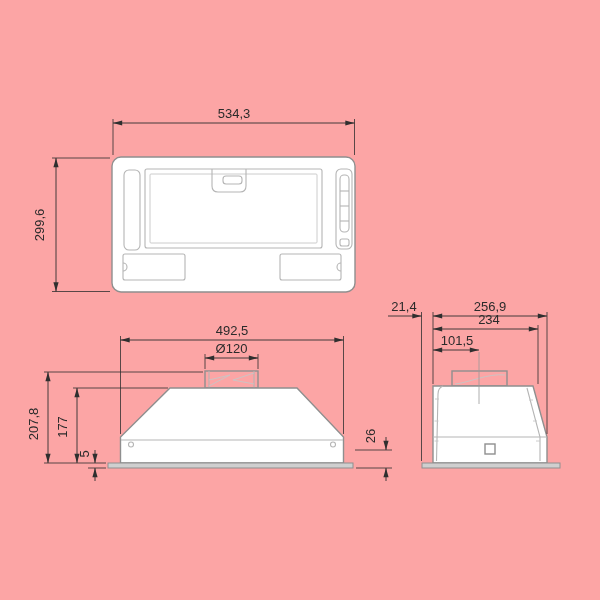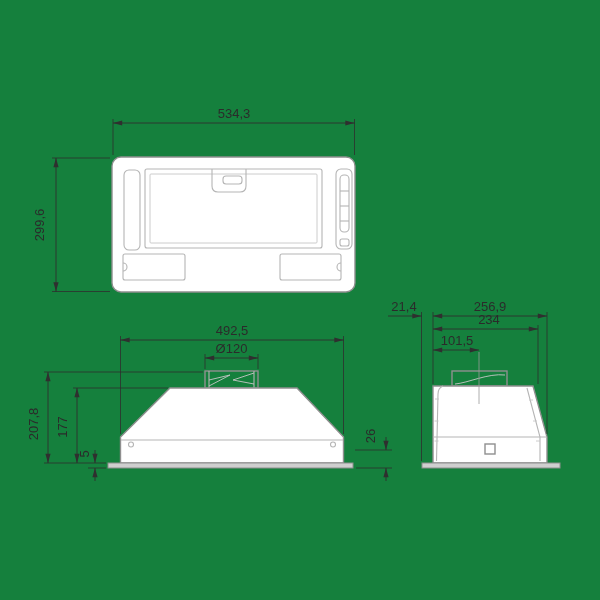--- a/index.html
+++ b/index.html
@@ -1,16 +1,16 @@
 <!DOCTYPE html>
 <html><head>
 <meta charset="utf-8">
 <style>
   html,body{margin:0;padding:0;background:#ffffff;}
-  .canvas{position:relative;width:600px;height:600px;background:#15803d;overflow:hidden;
+  .canvas{position:relative;width:600px;height:600px;background:#fca5a5;overflow:hidden;
           font-family:"Liberation Sans", sans-serif;}
   svg{position:absolute;left:0;top:0;}
   
   .o  {fill:none;stroke:#8f8f8f;stroke-width:1.4;}
   .ow {fill:#ffffff;stroke:#8f8f8f;stroke-width:1.4;}
   .d  {fill:none;stroke:#b5b5b5;stroke-width:1.1;}
   .dd {fill:none;stroke:#c6c6c6;stroke-width:0.9;}
   .fl {fill:#cfcfcf;stroke:#8f8f8f;stroke-width:1;}
   
   .e   {fill:none;stroke:#2f2f2f;stroke-width:0.8;}

